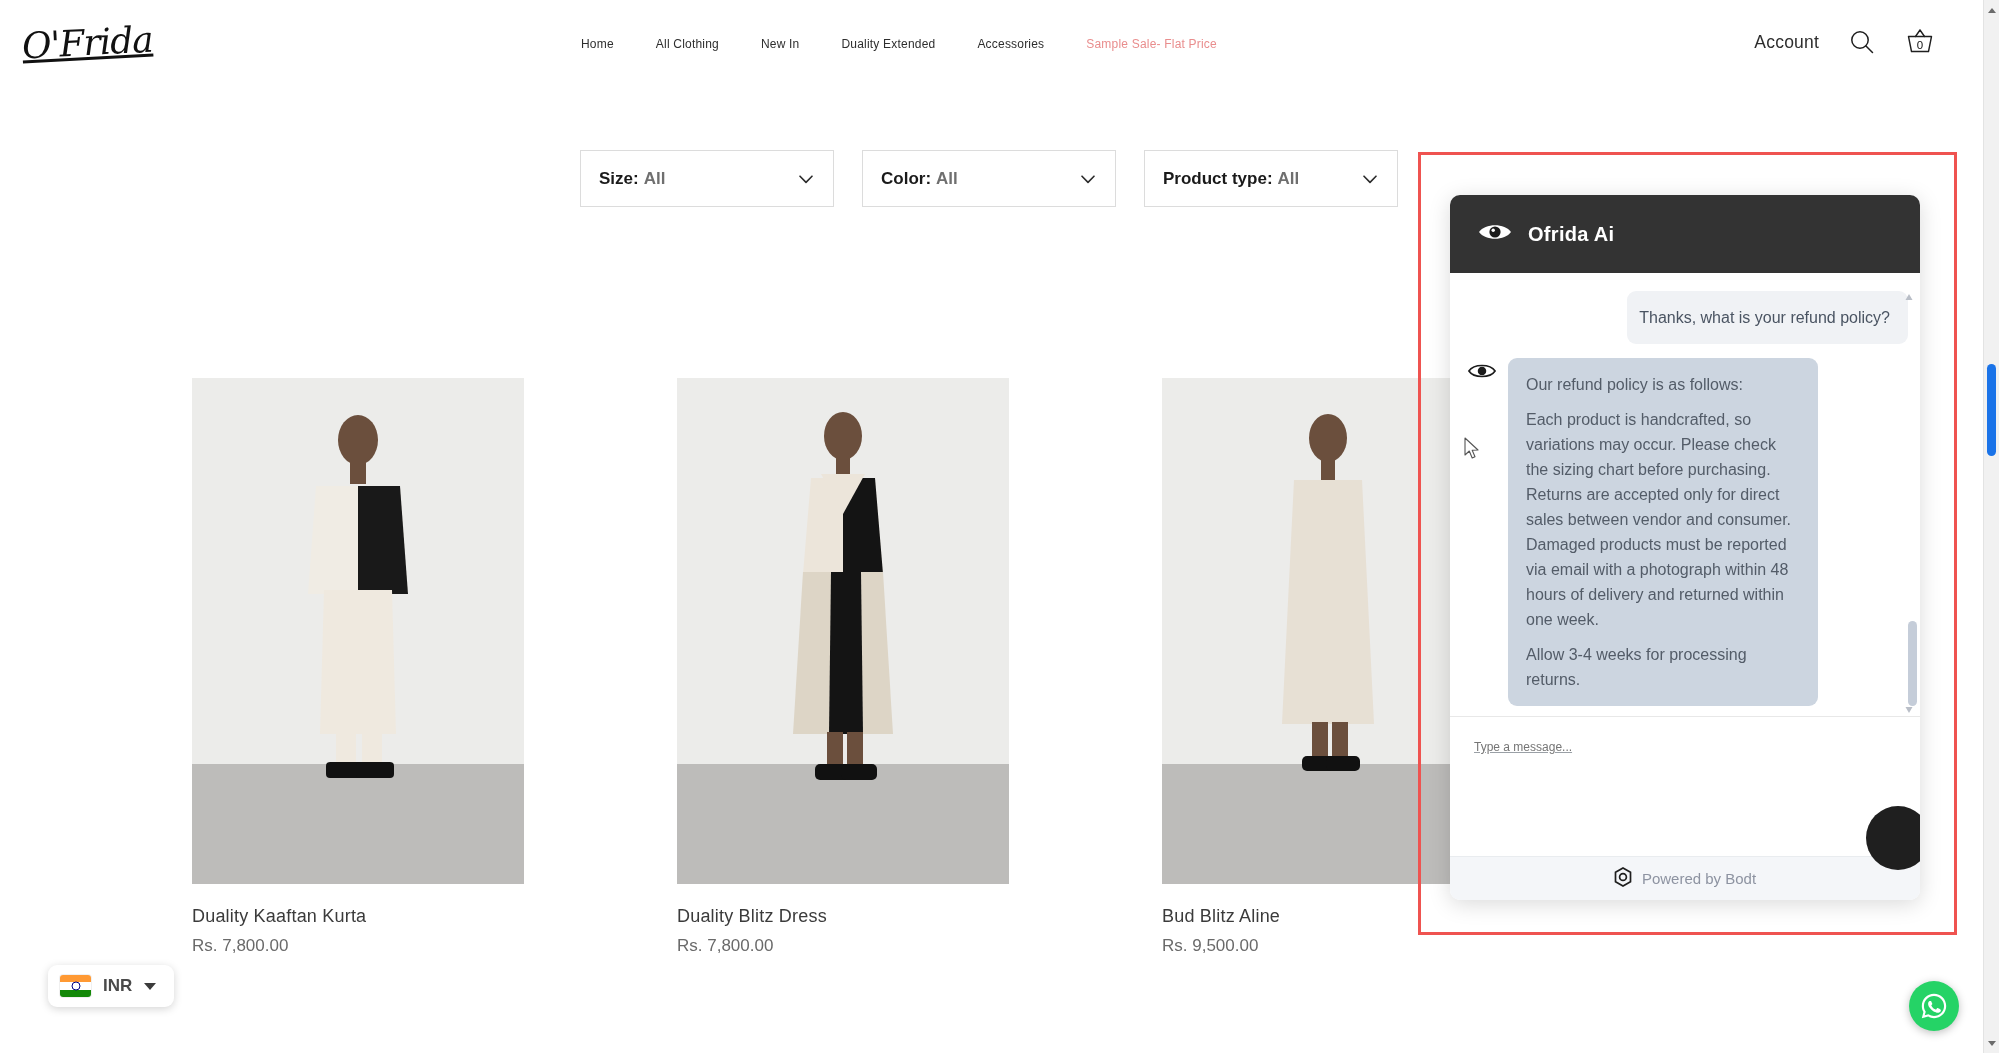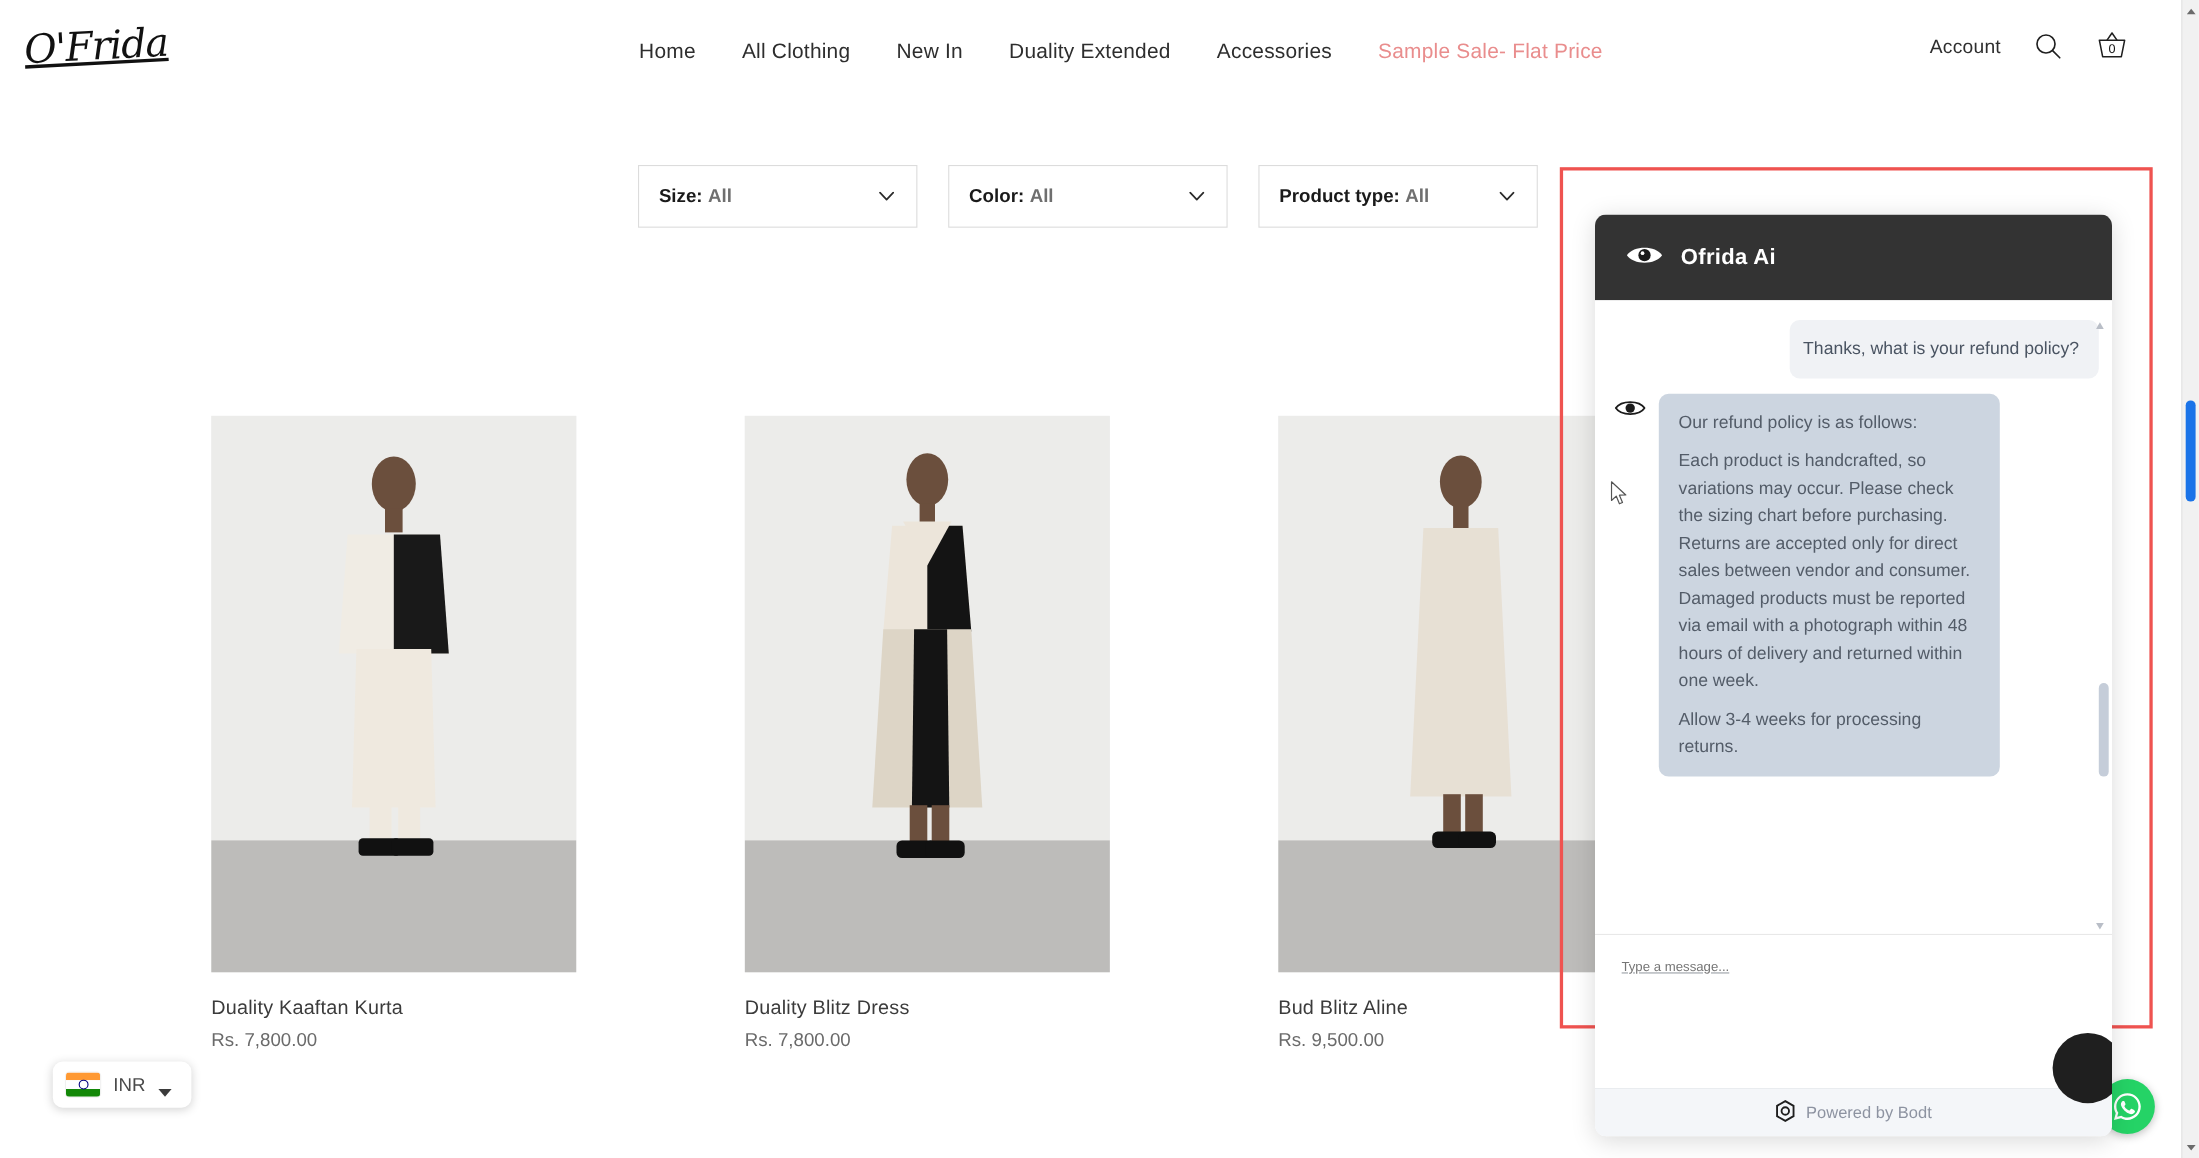--- a/index.html
+++ b/index.html
@@ -22,21 +22,21 @@
     font-family: "DejaVu Serif", serif;
     font-style: italic; font-size: 36px; font-weight: 500;
     color: #111; letter-spacing: -1px;
     transform: rotate(-3deg);
   }
   .nav {
     position: absolute; left: 560px; top: 37px;
     display: flex; align-items: center; gap: 0px;
   }
   .nav a {
-    font-size: 19px; color: #2e2e2e; text-decoration: none;
+    font-size: 12px; color: #2e2e2e; text-decoration: none;
     padding: 0 21px; letter-spacing: .2px; white-space: nowrap;
     font-weight: 400;
   }
   .nav a.sale { color: #e98d8d; }
   .header-right {
     position: absolute; right: 48px; top: 28px;
     display: flex; align-items: center; gap: 30px;
   }
   .account-link {
     font-size: 17.5px; color: #2e2e2e; text-decoration: none; letter-spacing:.2px;
@@ -78,23 +78,23 @@
   .ph .figure {
     position:absolute; left:50%; transform:translateX(-50%);
     bottom: 60px;
   }
   .pname { margin-top: 22px; font-size: 18px; color:#3b3b3b; letter-spacing:.2px; }
   .pprice { margin-top: 9px; font-size: 17px; color:#6a6a6a; }
 
   
   .currency {
     position:absolute; left:48px; bottom:46px;
-    display:flex; align-items:flex-end; gap:12px;
+    display:flex; align-items:center; gap:12px;
     background:#fff; border-radius:9px; padding:10px 18px 10px 12px;
-    box-shadow: 0 2px 9px rgba(0,0,0,.17); cursor:pointer;
+    box-shadow: 0 2px 9px rgba(0,0,0,.17); cursor:pointer;font-weight:bold;
   }
   .flag { width:31px; height:22px; border-radius:3px; overflow:hidden; display:flex; flex-direction:column; box-shadow:0 0 0 1px rgba(0,0,0,.06);}
   .flag i { display:block; height:33.34%; }
   .flag .s { background:#FF9933; }
   .flag .w { background:#fff; position:relative; }
   .flag .g { background:#138808; }
   .flag .w::after{content:"";position:absolute;left:50%;top:50%;width:7px;height:7px;border-radius:50%;border:1.6px solid #000080;transform:translate(-50%,-50%);}
   .cur-label { font-size:17px; color:#4a4a4a; }
   .caret-dn { width:0;height:0;border-left:6px solid transparent;border-right:6px solid transparent;border-top:7px solid #3b3b3b; }
 
@@ -123,21 +123,21 @@
     position:absolute; right:3px; top:364px; width:9px; height:92px;
     background:#1a73e8; border-radius:5px;
   }
 
   
   .chat-highlight {
     position:absolute; left:1418px; top:152px; width:539px; height:783px;
     border:3px solid #ef5350; pointer-events:none;
   }
   .chat {
-    position:absolute; left:1450px; top:195px; width:470px; height:838px;
+    position:absolute; left:1450px; top:195px; width:470px; height:705px;
     background:#fff; border-radius:10px;
     box-shadow: 0 4px 22px rgba(0,0,0,.15);
     display:flex; flex-direction:column; overflow:hidden;
   }
   .chat-header {
     height: 78px; background:#333333; display:flex; align-items:center;
     gap:16px; padding: 0 28px; flex-shrink:0;
   }
   .chat-title { color:#fff; font-size:20px; font-weight:700; letter-spacing:.3px; }
   .chat-body {

